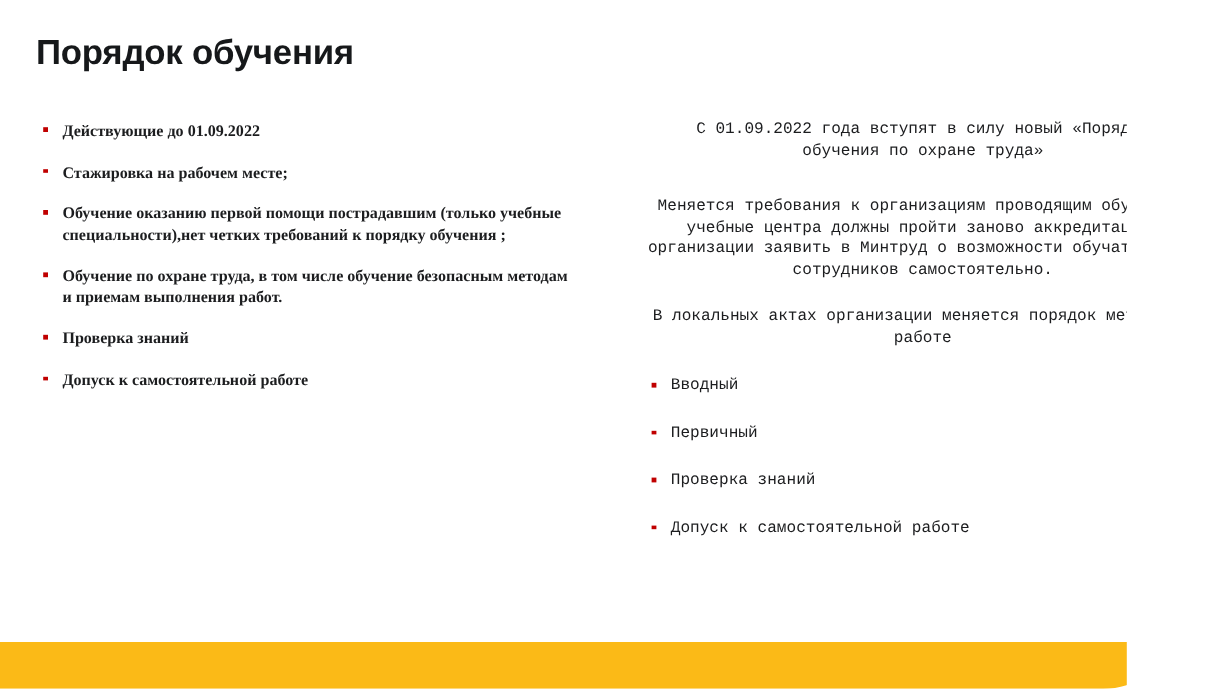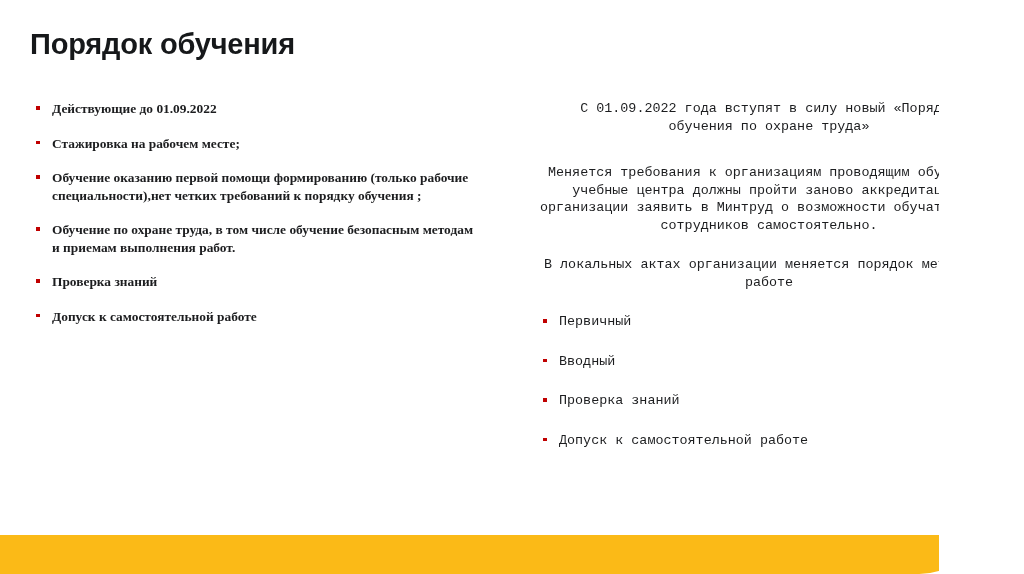--- a/index.html
+++ b/index.html
@@ -132,21 +132,21 @@
       <li class="bullet-item">
         <span class="marker"></span>
         <span class="bullet-text">Действующие до 01.09.2022</span>
       </li>
       <li class="bullet-item">
         <span class="marker"></span>
         <span class="bullet-text">Стажировка на рабочем месте;</span>
       </li>
       <li class="bullet-item">
         <span class="marker"></span>
-        <span class="bullet-text">Обучение оказанию первой помощи формированию (только рабочие специальности),нет четких требований к порядку обучения ;</span>
+        <span class="bullet-text">Обучение оказанию первой помощи пострадавшим (только учебные специальности),нет четких требований к порядку обучения ;</span>
       </li>
       <li class="bullet-item">
         <span class="marker"></span>
         <span class="bullet-text">Обучение по охране труда, в том числе обучение безопасным методам и приемам выполнения работ.</span>
       </li>
       <li class="bullet-item">
         <span class="marker"></span>
         <span class="bullet-text">Проверка знаний</span>
       </li>
       <li class="bullet-item">
@@ -160,25 +160,25 @@
 
     <p class="para para-centered">С 01.09.2022 года вступят в силу новый «Порядок обучения по охране труда»</p>
 
     <p class="para para-block">Меняется требования к организациям проводящим обучения, учебные центра должны пройти заново аккредитацию, организации заявить в Минтруд о возможности обучать своих сотрудников самостоятельно.</p>
 
     <p class="para para-block">В локальных актах организации меняется порядок методам к работе</p>
 
     <ul class="bullet-list right-lists">
       <li class="bullet-item">
         <span class="marker"></span>
-        <span class="bullet-text">Первичный</span>
+        <span class="bullet-text">Вводный</span>
       </li>
       <li class="bullet-item">
         <span class="marker"></span>
-        <span class="bullet-text">Вводный</span>
+        <span class="bullet-text">Первичный</span>
       </li>
       <li class="bullet-item">
         <span class="marker"></span>
         <span class="bullet-text">Проверка знаний</span>
       </li>
       <li class="bullet-item">
         <span class="marker"></span>
         <span class="bullet-text">Допуск к самостоятельной работе</span>
       </li>
     </ul>

